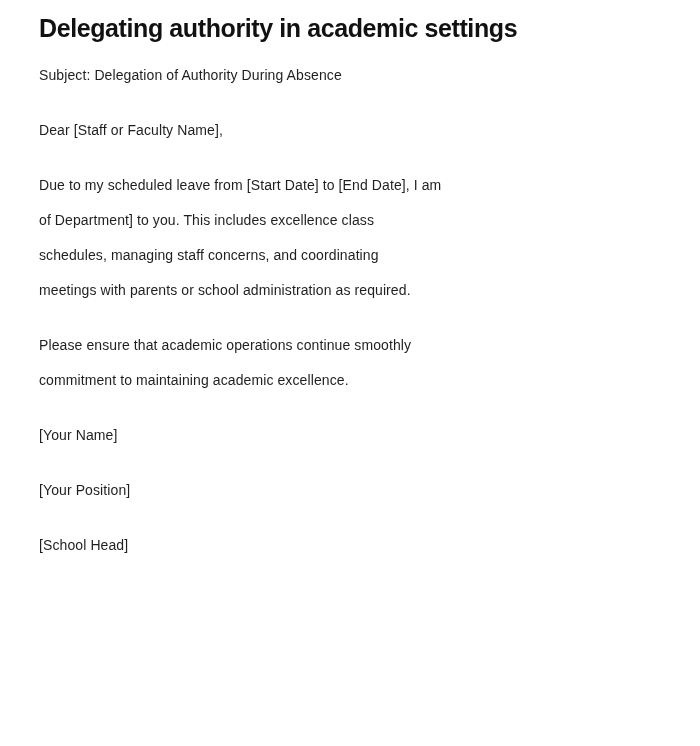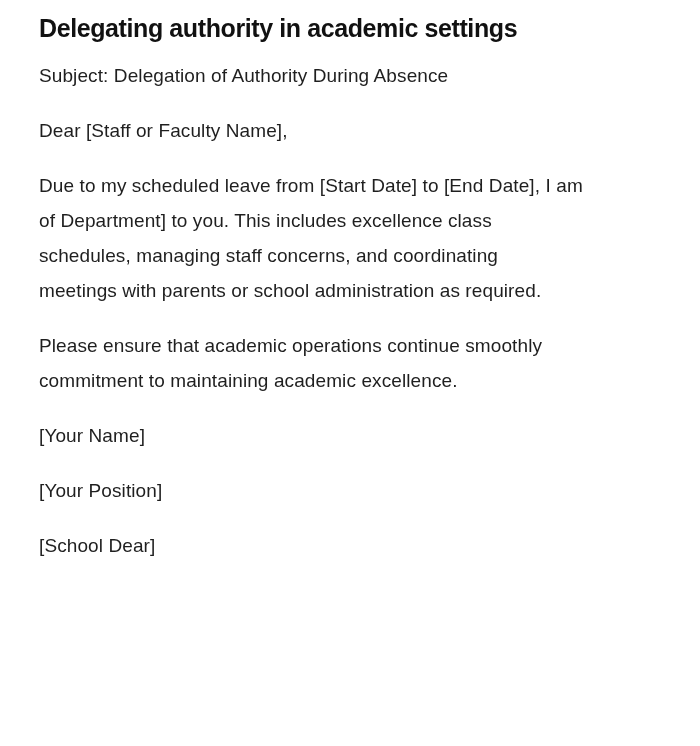--- a/index.html
+++ b/index.html
@@ -20,21 +20,21 @@
   h1.doc-title {
     font-size: 25px;
     line-height: 34px;
     font-weight: 700;
     letter-spacing: -0.4px;
     margin: 6px 0 13px 0;
     color: var(--heading-color, #111111);
   }
   p.para {
     margin: 0 0 20px 0;
-    font-size: 19px;
+    font-size: 14px;
     line-height: 35px;
     letter-spacing: 0.1px;
     color: var(--body-color, #1f1f1f);
   }
   p.para .line {
     display: block;
     white-space: pre;
   }
 </style>
 </head>
@@ -59,16 +59,16 @@
         <span class="line">Please ensure that academic operations continue smoothly</span>
         <span class="line">commitment to maintaining academic excellence.</span>
       </p>
       <p class="para">
         <span class="line">[Your Name]</span>
       </p>
       <p class="para">
         <span class="line">[Your Position]</span>
       </p>
       <p class="para">
-        <span class="line">[School Dear]</span>
+        <span class="line">[School Head]</span>
       </p>
     </div>
 </div>
 
 </body></html>

